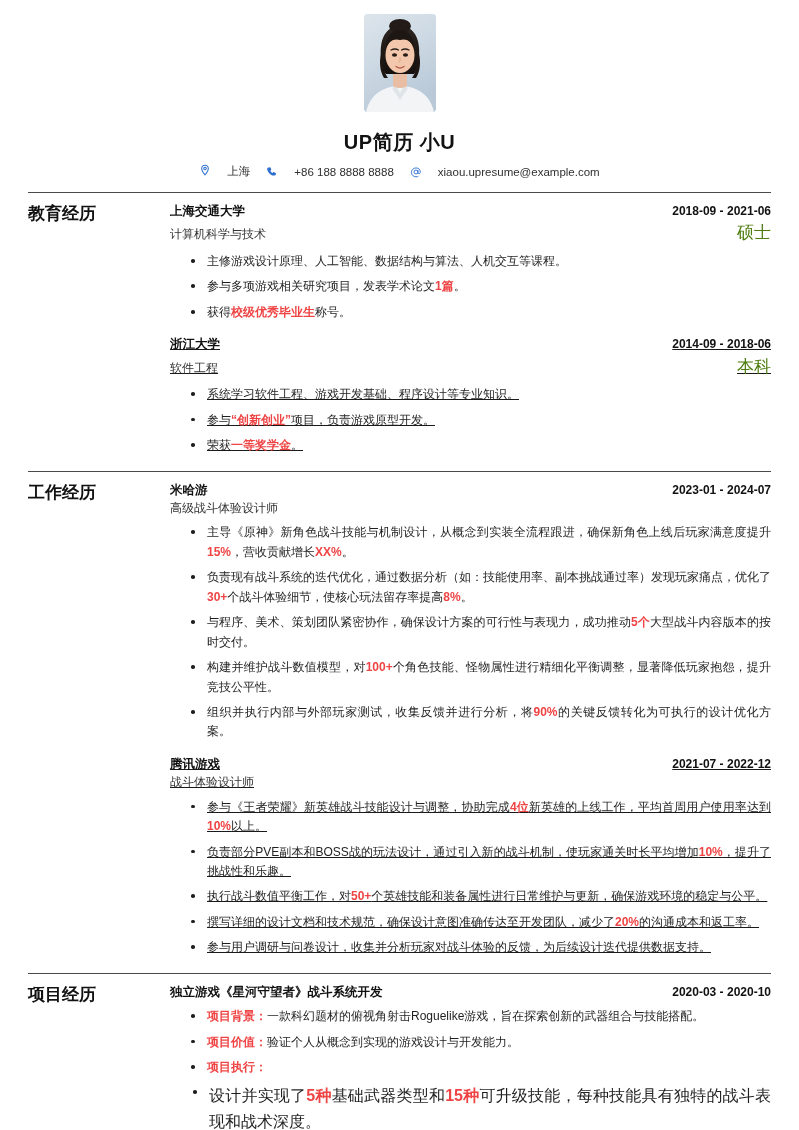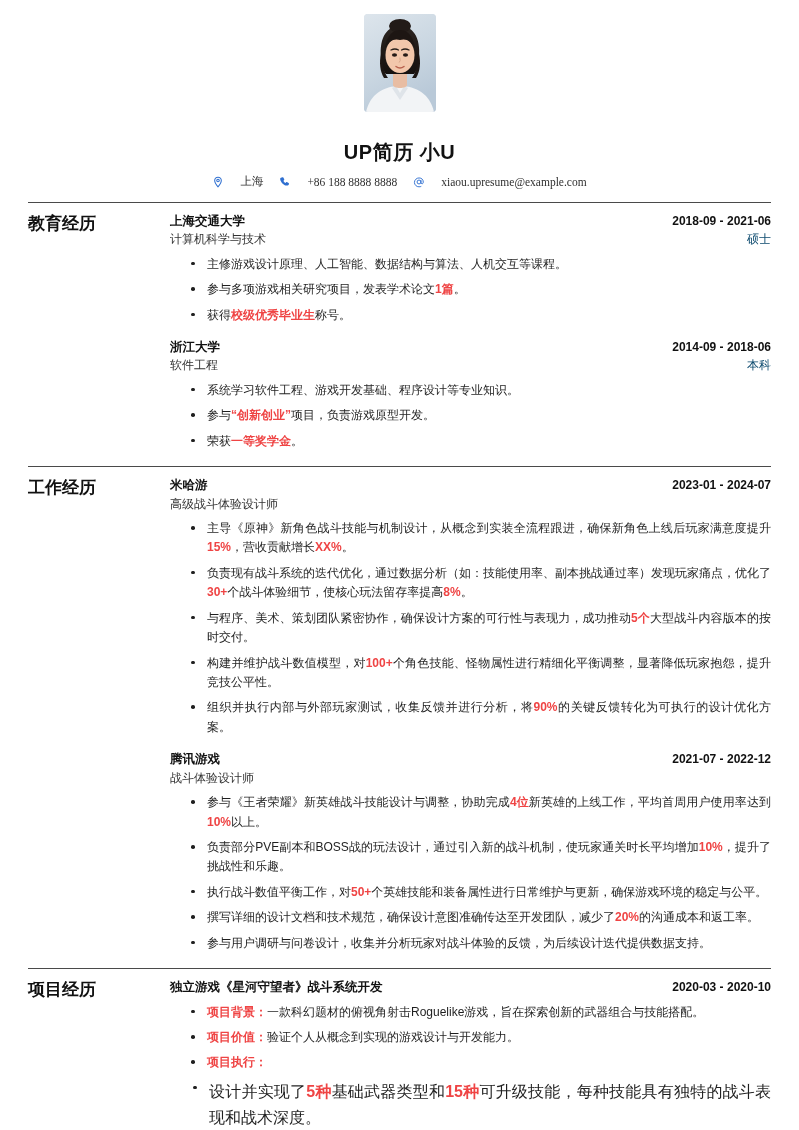--- a/index.html
+++ b/index.html
@@ -36,39 +36,37 @@
     overflow: hidden;
     position: relative;
     background: linear-gradient(170deg, #d9e2ea 0%, #c8d5e0 55%, #bcccd9 100%);
   }
   .photo svg { display: block; width: 100%; height: 100%; }
 
   .name {
     font-size: 20px;
     font-weight: 700;
     letter-spacing: .5px;
-    margin-top: 27px;
+    margin-top: 17px;
     color: #111;
   }
   .contacts {
     margin-top: 8px;
     font-size: 11.5px;
     color: #2f2f2f;
     display: flex;
     justify-content: center;
     align-items: center;
     gap: 6px;
     flex-wrap: wrap;
   }
   .contact-item {
     display: inline-flex;
-    align-items: center;
     gap: 16px;
     margin: 0 5px;
-    font-family: Liberation Serif, serif;
   }
   .cicon {
     display: inline-flex;
     width: 12px; height: 12px;
     color: #2f6fd0;
   }
   .cicon svg { width: 12px; height: 12px; display: block; }
 
   
   .section {
@@ -86,21 +84,21 @@
     color: #111;
     line-height: 1.35;
     padding-top: 1px;
   }
   .section-body {
     flex: 1 1 auto;
     min-width: 0;
   }
 
   .entry { margin-bottom: 2px; }
-  .entry + .entry { margin-top: 13px; }
+  .entry + .entry { margin-top: 13px; text-decoration: underline; }
 
   .entry-head {
     display: flex;
     justify-content: space-between;
     align-items: baseline;
     gap: 28px;
     text-align: center;
   }
   .entry-title {
     font-size: 12.5px;
@@ -121,22 +119,22 @@
     align-items: baseline;
     gap: 12px;
     margin-top: 1px;
   }
   .entry-subtitle {
     font-size: 12px;
     color: #333;
     line-height: 1.45;
   }
   .entry-subright {
-    font-size: 12px;
-    color: #0c4a6e;
+    font-size: 17px;
+    color: #4d7c0f;
     white-space: nowrap;
     line-height: 1.45;
   }
 
   ul.bullets {
     list-style: none;
     margin: 6px 0 0 0;
     padding: 0 0 0 16px;
   }
   ul.bullets > li {

